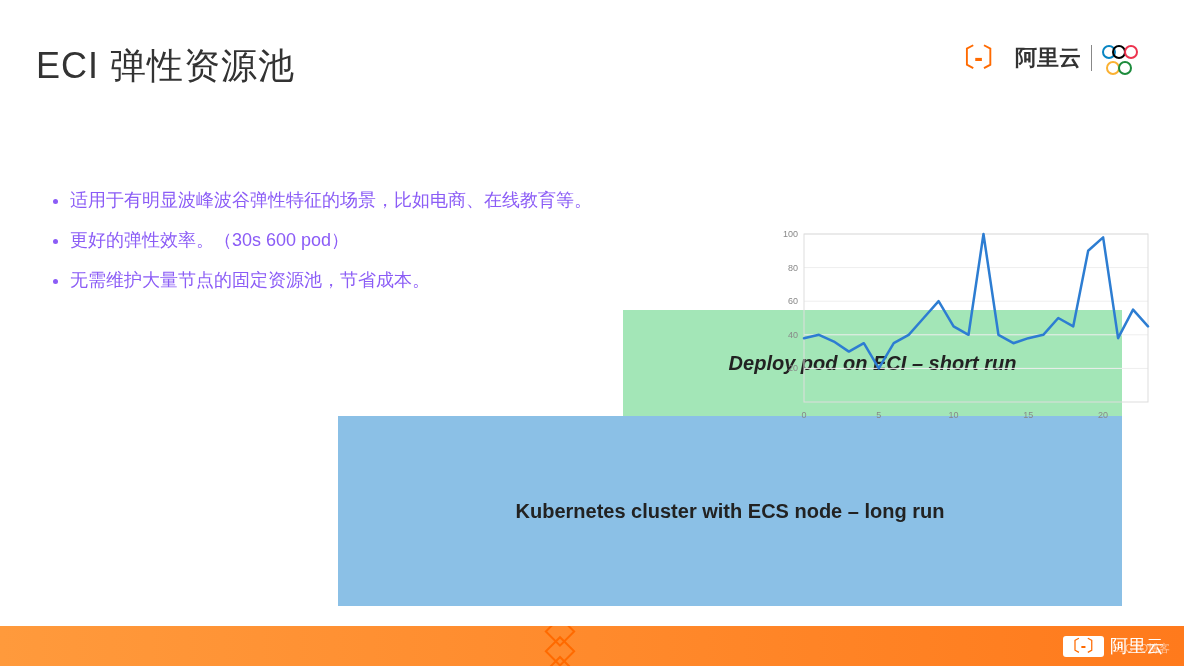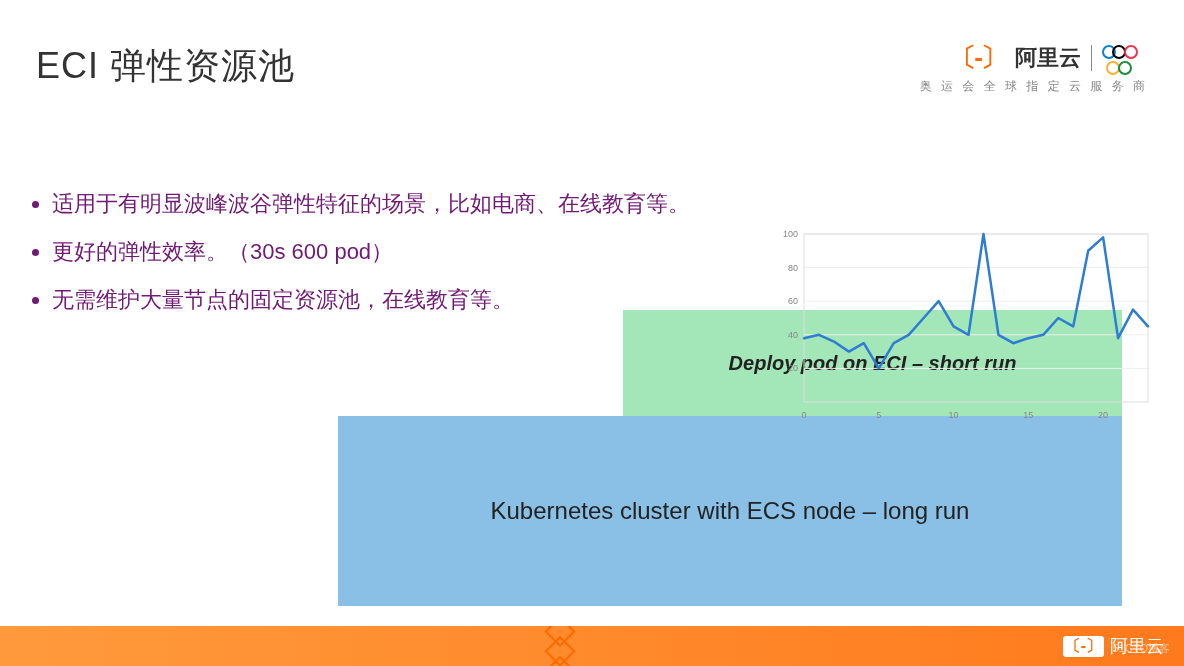--- a/index.html
+++ b/index.html
@@ -17,25 +17,25 @@
   .ring.y { border-color: #fbb132; margin-left: -2px; margin-top: 8px; }
   .ring.g { border-color: #1c8b3c; margin-left: -2px; margin-top: 8px; }
   .rings-wrap { position: relative; width: 46px; height: 26px; }
   .rings-wrap .ring { position: absolute; }
   .rings-wrap .b { left: 0; top: 0; }
   .rings-wrap .bk { left: 12px; top: 0; }
   .rings-wrap .r { left: 24px; top: 0; }
   .rings-wrap .y { left: 6px; top: 8px; }
   .rings-wrap .g { left: 18px; top: 8px; }
   .brand-sub { position: absolute; top: 78px; right: 36px; font-size: 12px; color: #888; letter-spacing: 3px; }
-  .bullets { position: absolute; top: 182px; left: 52px; font-size: 22px; color: #701a75; line-height: 2; }
+  .bullets { position: absolute; top: 182px; left: 70px; font-size: 18px; color: #8b5cf6; line-height: 2; }
   .bullets li { margin-bottom: 4px; }
   .diagram { position: absolute; top: 310px; left: 338px; width: 784px; height: 296px; }
   .blue-band { position: absolute; bottom: 0; left: 0; width: 784px; height: 190px; background: #8bc0e6; display: flex; align-items: center; justify-content: center; }
-  .blue-band-text { font-size: 24px; font-weight: 400; color: #222; }
+  .blue-band-text { font-size: 20px; font-weight: 700; color: #222; }
   .green-band { position: absolute; bottom: 190px; left: 285px; width: 499px; height: 106px; background: #a3e6b7; display: flex; align-items: center; justify-content: center; }
   .green-band-text { font-size: 20px; font-style: italic; font-weight: 600; color: #222; }
   .chart { position: absolute; top: 226px; left: 776px; width: 380px; height: 200px; }
   .footer { position: absolute; bottom: 0; left: 0; width: 1184px; height: 40px; background: linear-gradient(90deg, #ff9a3c 0%, #ff7a1c 100%); display: flex; align-items: center; justify-content: flex-end; padding-right: 20px; overflow: hidden; }
   .footer-deco { position: absolute; left: 560px; top: -10px; transform: rotate(45deg); }
   .footer-deco .sq { width: 22px; height: 22px; border: 2px solid #ff6a00; position: absolute; }
   .footer-brand { display: flex; align-items: center; gap: 6px; color: #fff; font-size: 18px; }
   .footer-brand .bi { color: #ff6a00; background: #fff; border-radius: 3px; padding: 0 2px; font-weight: bold; font-size: 16px; }
   .footer-watermark { position: absolute; right: 14px; bottom: 10px; font-size: 11px; color: rgba(255,255,255,0.55); pointer-events: none; }
   svg text { font-family: Arial, sans-serif; }
@@ -52,26 +52,25 @@
     <span class="brand-name">阿里云</span>
     <span class="divider"></span>
     <span class="rings-wrap">
       <span class="ring b"></span>
         <span class="ring bk"></span>
         <span class="ring r"></span>
       <span class="ring y"></span>
         <span class="ring g"></span>
     </span>
   </div>
-  <div class="brand-sub">奥 运 会 全 球 指 定 云 服 务 商</div>
 
   <ul class="bullets">
     <li>适用于有明显波峰波谷弹性特征的场景，比如电商、在线教育等。</li>
     <li>更好的弹性效率。（30s 600 pod）</li>
-    <li>无需维护大量节点的固定资源池，在线教育等。</li>
+    <li>无需维护大量节点的固定资源池，节省成本。</li>
   </ul>
 
   <div class="diagram">
     <div class="green-band">
       <span class="green-band-text">Deploy pod on ECI – short run</span>
     </div>
     <div class="blue-band">
       <span class="blue-band-text">Kubernetes cluster with ECS node – long run</span>
     </div>
   </div>

